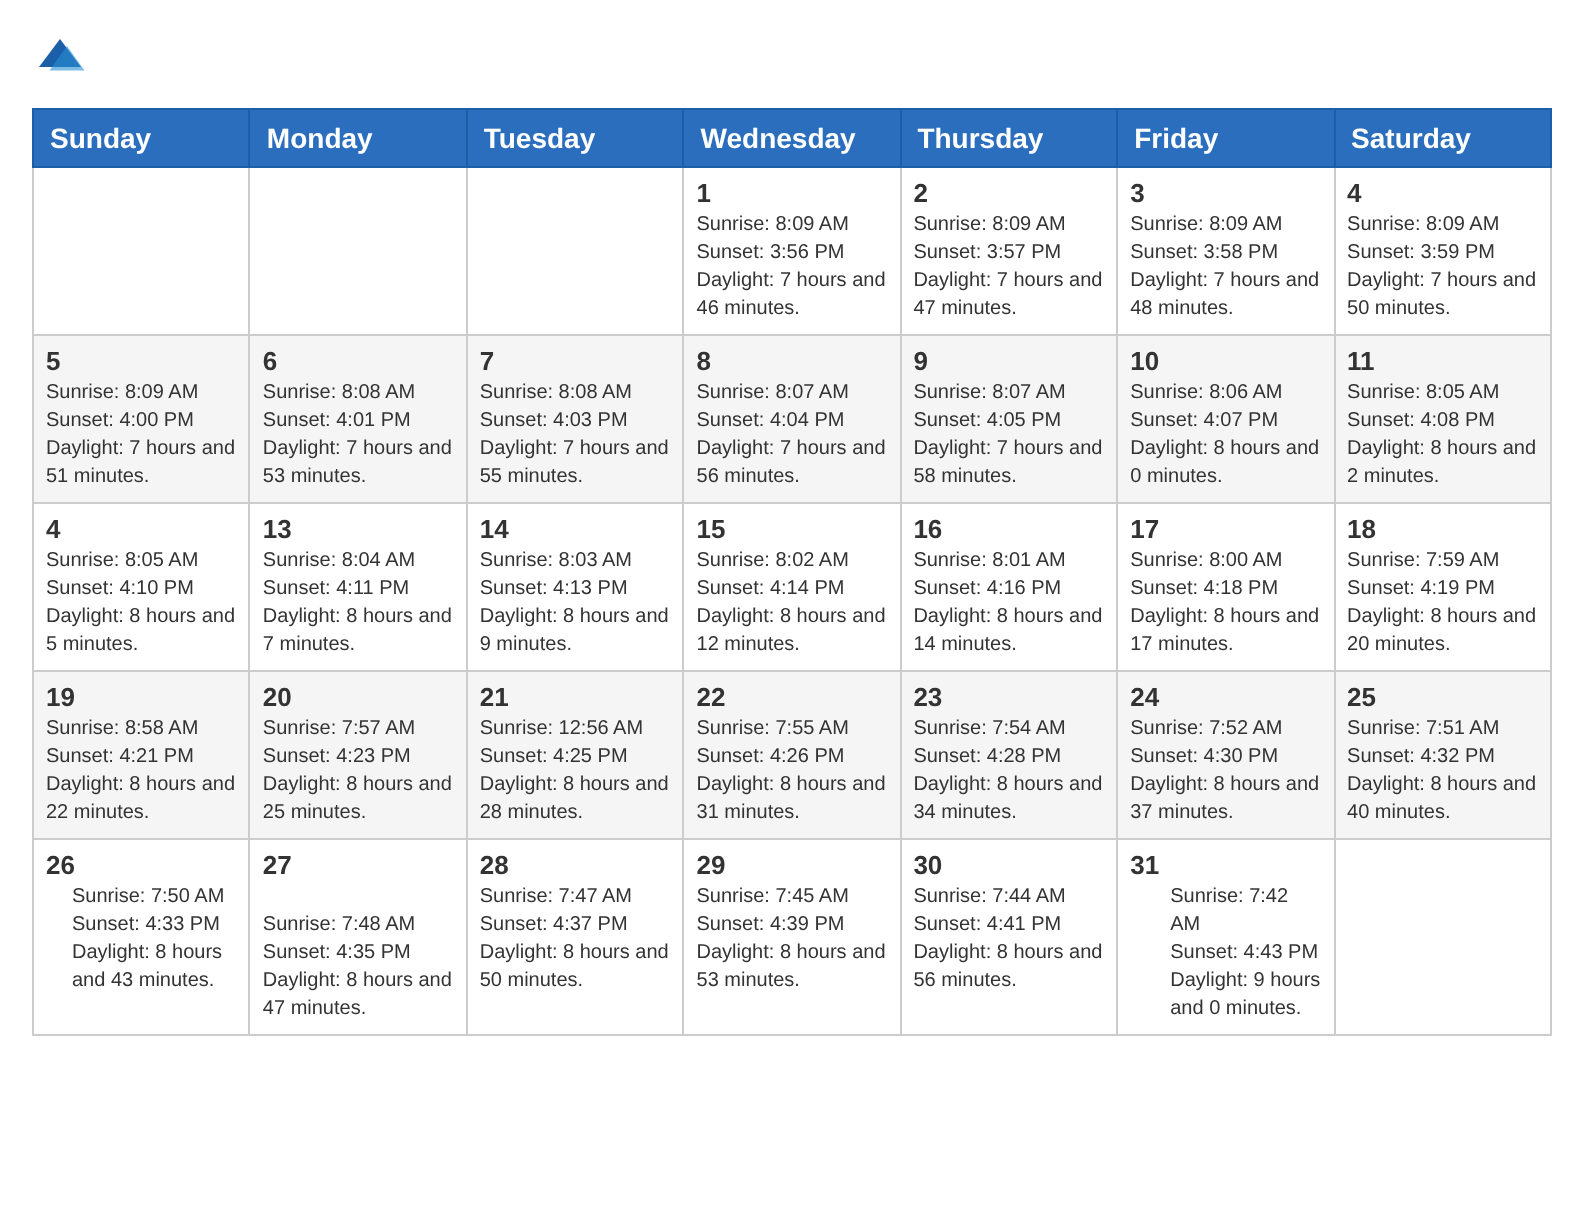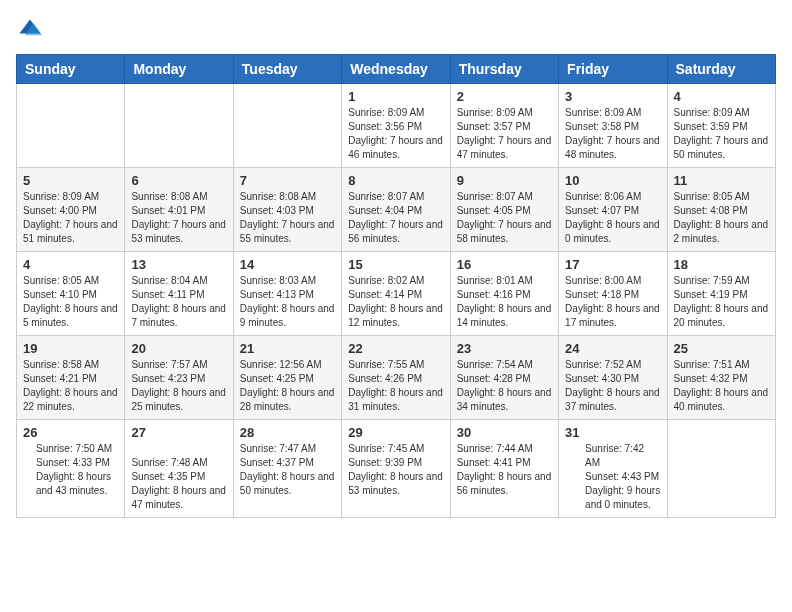--- a/index.html
+++ b/index.html
@@ -293,21 +293,21 @@
         </td>
         <td>
           <div class="day-num">28</div>
           <div class="day-info" style="white-space: pre-line;">Sunrise: 7:47 AM
 Sunset: 4:37 PM
 Daylight: 8 hours and 50 minutes.</div>
         </td>
         <td>
           <div class="day-num">29</div>
           <div class="day-info" style="white-space: pre-line;">Sunrise: 7:45 AM
-Sunset: 9:39 PM
+Sunset: 4:39 PM
 Daylight: 8 hours and 53 minutes.</div>
         </td>
         <td>
           <div class="day-num">30</div>
           <div class="day-info" style="white-space: pre-line;">Sunrise: 7:44 AM
 Sunset: 4:41 PM
 Daylight: 8 hours and 56 minutes.</div>
         </td>
         <td>
           <div class="day-num">31</div>

